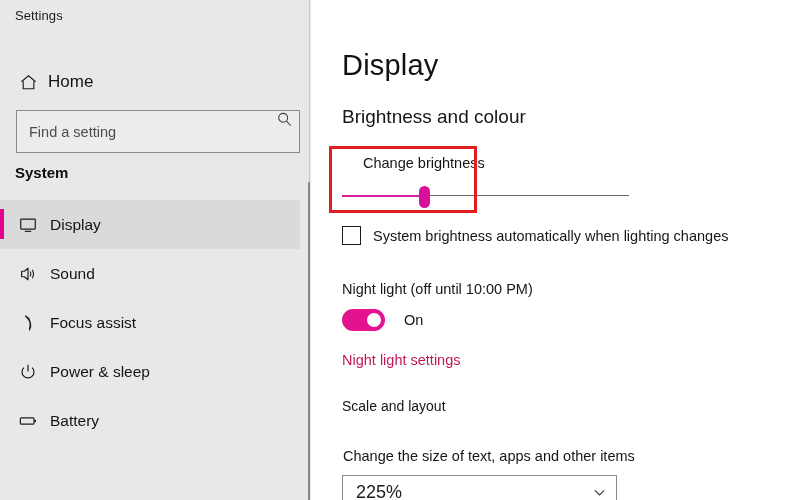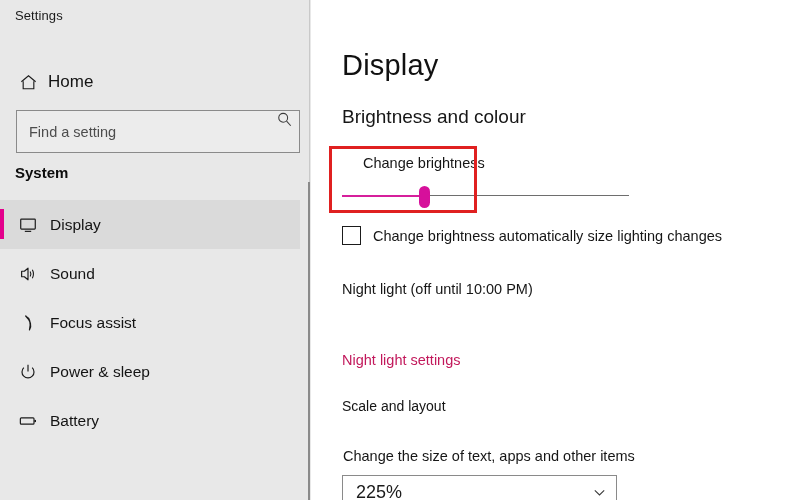--- a/index.html
+++ b/index.html
@@ -450,25 +450,31 @@
     <div class="brightness-label">Change brightness</div>
 
     <div class="slider">
       <div class="slider-track-filled"></div>
       <div class="slider-track-rest"></div>
       <div class="slider-thumb"></div>
     </div>
 
     <div class="checkbox-row">
       <span class="checkbox"></span>
-      <span class="checkbox-label">Change brightness automatically size lighting changes</span>
+      <span class="checkbox-label">System brightness automatically when lighting changes</span>
     </div>
 
     <div class="nightlight-title">Night light (off until 10:00 PM)</div>
 
+    <div class="toggle-row">
+      <span class="toggle">
+        <span class="toggle-knob"></span>
+      </span>
+      <span class="toggle-state">On</span>
+    </div>
 
     <a class="link">Night light settings</a>
 
     <div class="scale-heading">Scale and layout</div>
 
     <div class="scale-label">Change the size of text, apps and other items</div>
 
     <div class="dropdown">
       <span class="dropdown-value">225%</span>
       <span class="dropdown-arrow">

